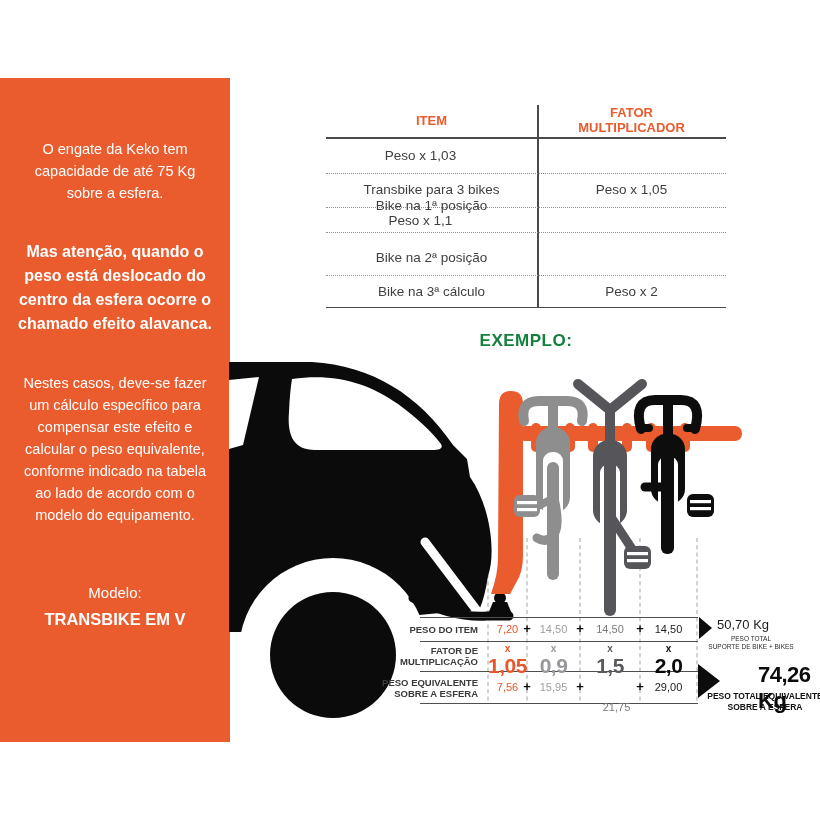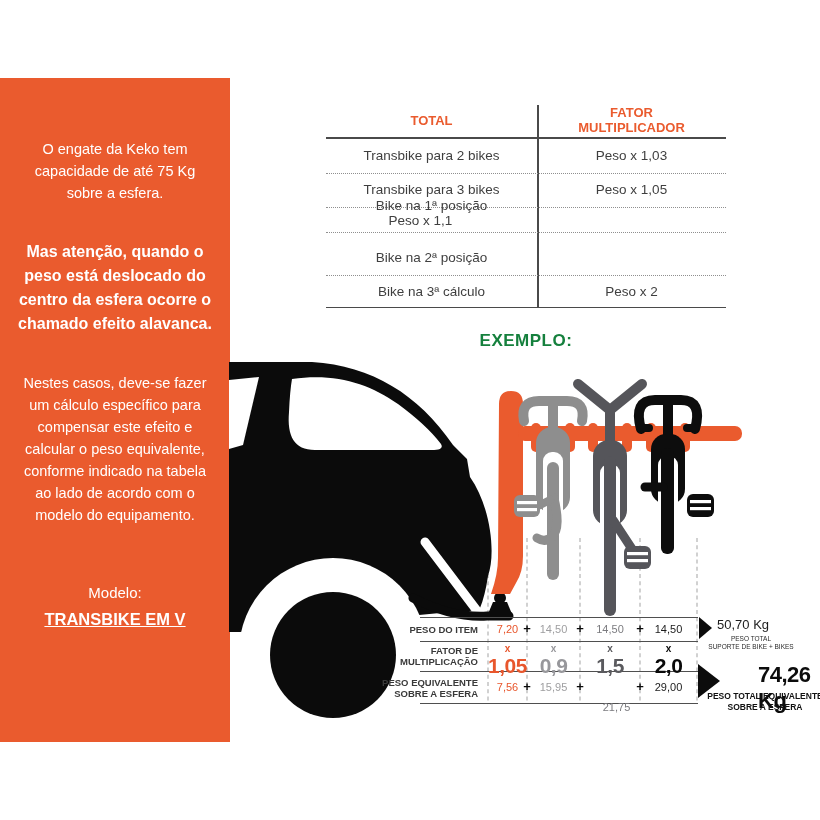--- a/index.html
+++ b/index.html
@@ -8,21 +8,21 @@
   .abs{position:absolute;}
 
   
   #sidebar{left:0;top:78px;width:230px;height:664px;background:#EA5B2E;color:#fff;
            box-sizing:border-box;padding:60px 15px 0 15px;text-align:center;}
   #sidebar p{margin:0;}
   .sb-light{font-size:14.5px;line-height:1.52;font-weight:400;}
   .sb-bold{font-size:16px;line-height:1.5;font-weight:700;margin-top:36px !important;}
   .sb-body{margin-top:36px !important;}
   .sb-model{margin-top:56px !important;font-size:15px;line-height:1.5;}
-  .sb-model-name{font-size:16.5px;font-weight:700;margin-top:2px !important;text-decoration:underline;}
+  .sb-model-name{font-size:16.5px;font-weight:700;margin-top:2px !important;}
 
   
   .ft-cell{box-sizing:border-box;display:flex;align-items:center;justify-content:center;
            text-align:center;color:#3F3F3F;font-size:13.5px;}
   .ft-head{color:#EA5B2E;font-weight:700;font-size:13px;line-height:15px;}
   .ft-row{left:326px;width:400px;height:34px;display:flex;}
   .ft-row .c1{width:211px;}
   .ft-row .c2{width:189px;}
   .ft-dotted{border-bottom:1px dotted #8f8f8f;}
   .ft-line{background:#4a4a4a;}
@@ -141,30 +141,29 @@
     <rect x="658" y="456" width="20" height="58" rx="9" fill="#ffffff"></rect>
     <rect x="661" y="448" width="13" height="106" rx="6" fill="#0D0D0D"></rect>
     <line x1="645" y1="487" x2="663" y2="487" stroke="#0D0D0D" stroke-width="9" stroke-linecap="round"></line>
     <rect x="687" y="494" width="27" height="23" rx="6" fill="#0D0D0D"></rect>
     <rect x="690" y="500" width="21" height="3.2" fill="#ffffff"></rect>
     <rect x="690" y="507" width="21" height="3.2" fill="#ffffff"></rect>
   </g>
 </svg>
 
 <div class="abs ft-row" style="top:102px;height:36px;">
-  <div class="ft-cell ft-head c1">TOTAL</div>
+  <div class="ft-cell ft-head c1">ITEM</div>
   <div class="ft-cell ft-head c2">
     <span style="width:125px;">FATOR MULTIPLICADOR</span>
   </div>
 </div>
 <div class="abs ft-line" style="left:326px;top:137px;width:400px;height:1.5px;"></div>
 <div class="abs ft-line" style="left:537px;top:105px;width:1.5px;height:202px;"></div>
 
 <div class="abs ft-row ft-dotted" style="top:138.5px;">
-  <div class="ft-cell c1">Transbike para 2 bikes</div>
   <div class="ft-cell c2">Peso x 1,03</div>
 </div>
 <div class="abs ft-row ft-dotted" style="top:172.5px;">
   <div class="ft-cell c1">Transbike para 3 bikes</div>
   <div class="ft-cell c2">Peso x 1,05</div>
 </div>
 <div class="abs ft-row ft-dotted" style="top:198px;flex-direction:column;">
   <div class="ft-cell c1">Bike na 1ª posição</div>
   <div class="ft-cell c2">Peso x 1,1</div>
 </div>

